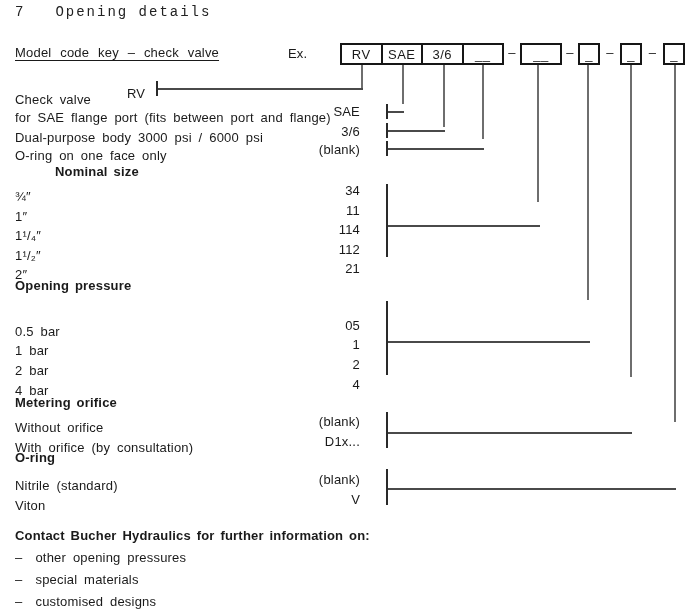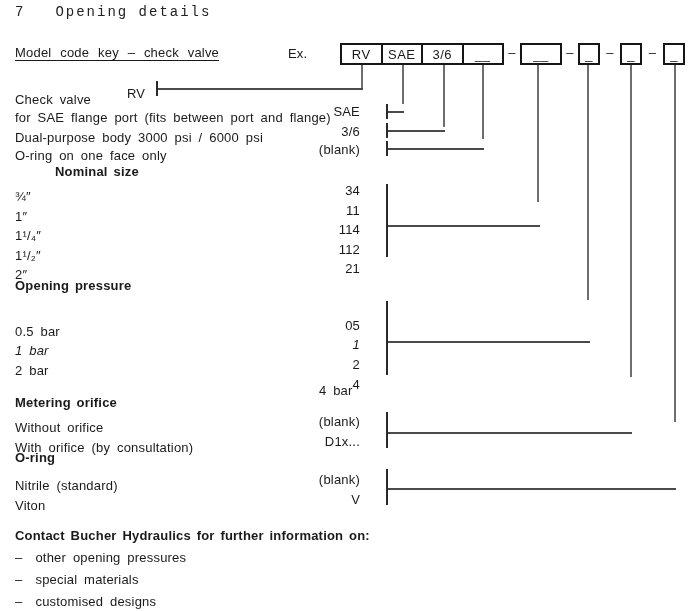--- a/index.html
+++ b/index.html
@@ -140,29 +140,29 @@
   <div class="row" style="top:262px;">
     <span class="lbl">2″</span>
     <span class="code">21</span>
   </div>
 
   <div class="heading" style="top:279px;">Opening pressure</div>
   <div class="row" style="top:319px;">
     <span class="lbl">0.5 bar</span>
     <span class="code">05</span>
   </div>
-  <div class="row" style="top:338px;font-style:italic;">
+  <div class="row" style="top:338px;">
     <span class="lbl">1 bar</span>
     <span class="code">1</span>
   </div>
   <div class="row" style="top:358px;">
     <span class="lbl">2 bar</span>
     <span class="code">2</span>
   </div>
-  <div class="row" style="top:378px;justify-content:flex-end;">
+  <div class="row" style="top:378px;">
     <span class="lbl">4 bar</span>
     <span class="code">4</span>
   </div>
 
   <div class="heading" style="top:396px;">Metering orifice</div>
   <div class="row" style="top:415px;gap:24px;">
     <span class="lbl">Without orifice</span>
     <span class="code">(blank)</span>
   </div>
   <div class="row" style="top:435px;">

